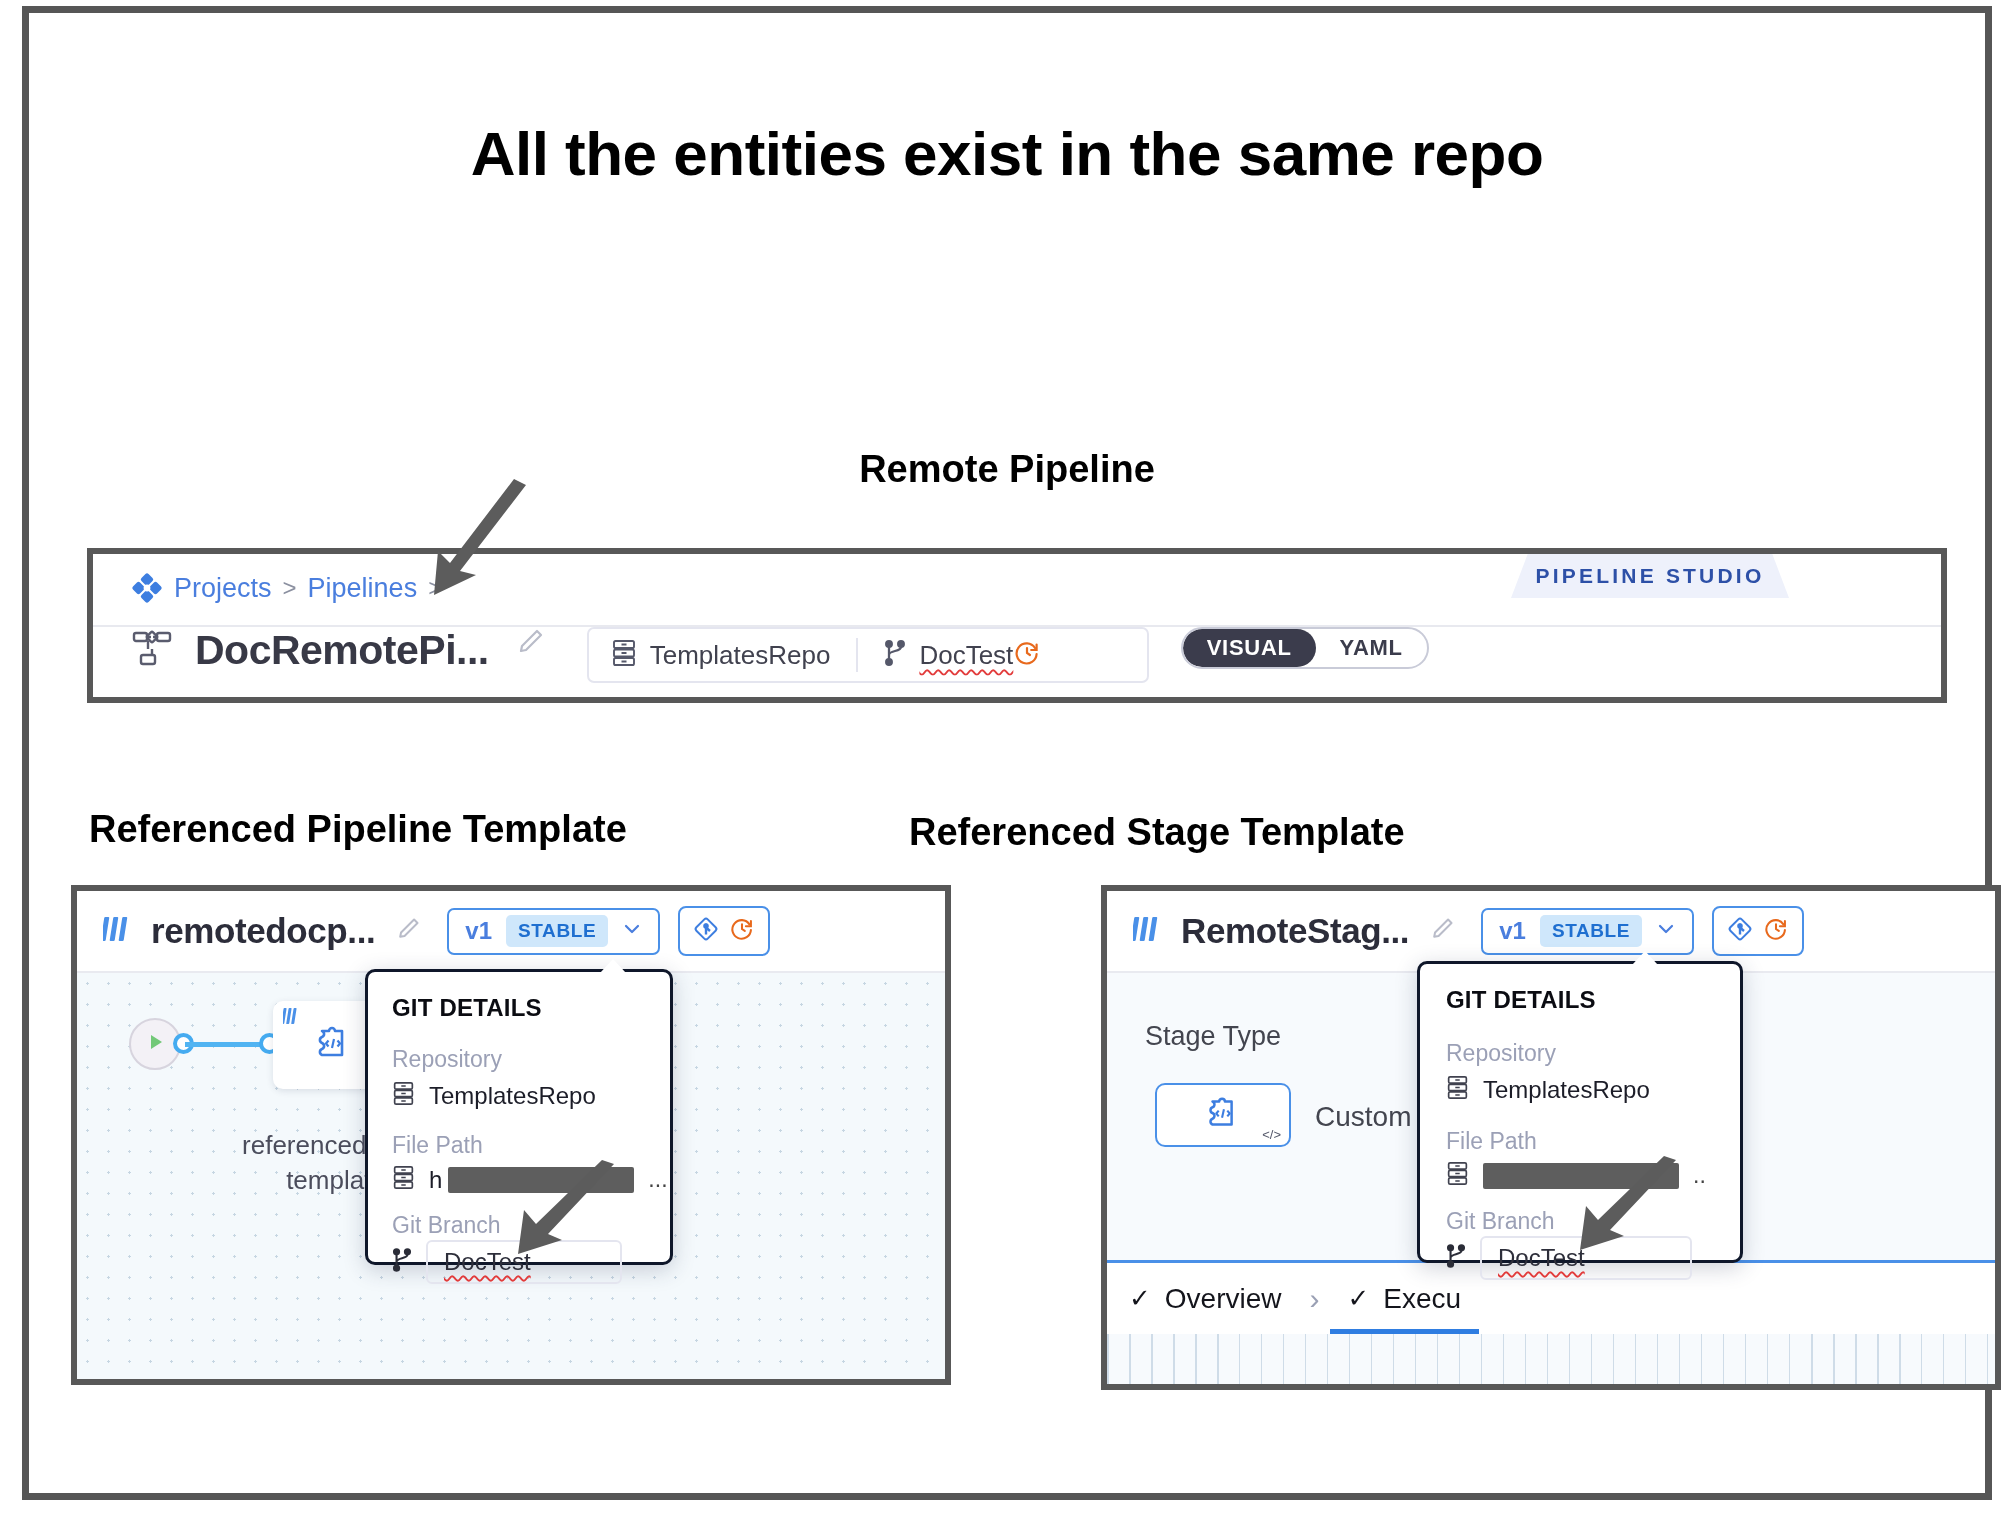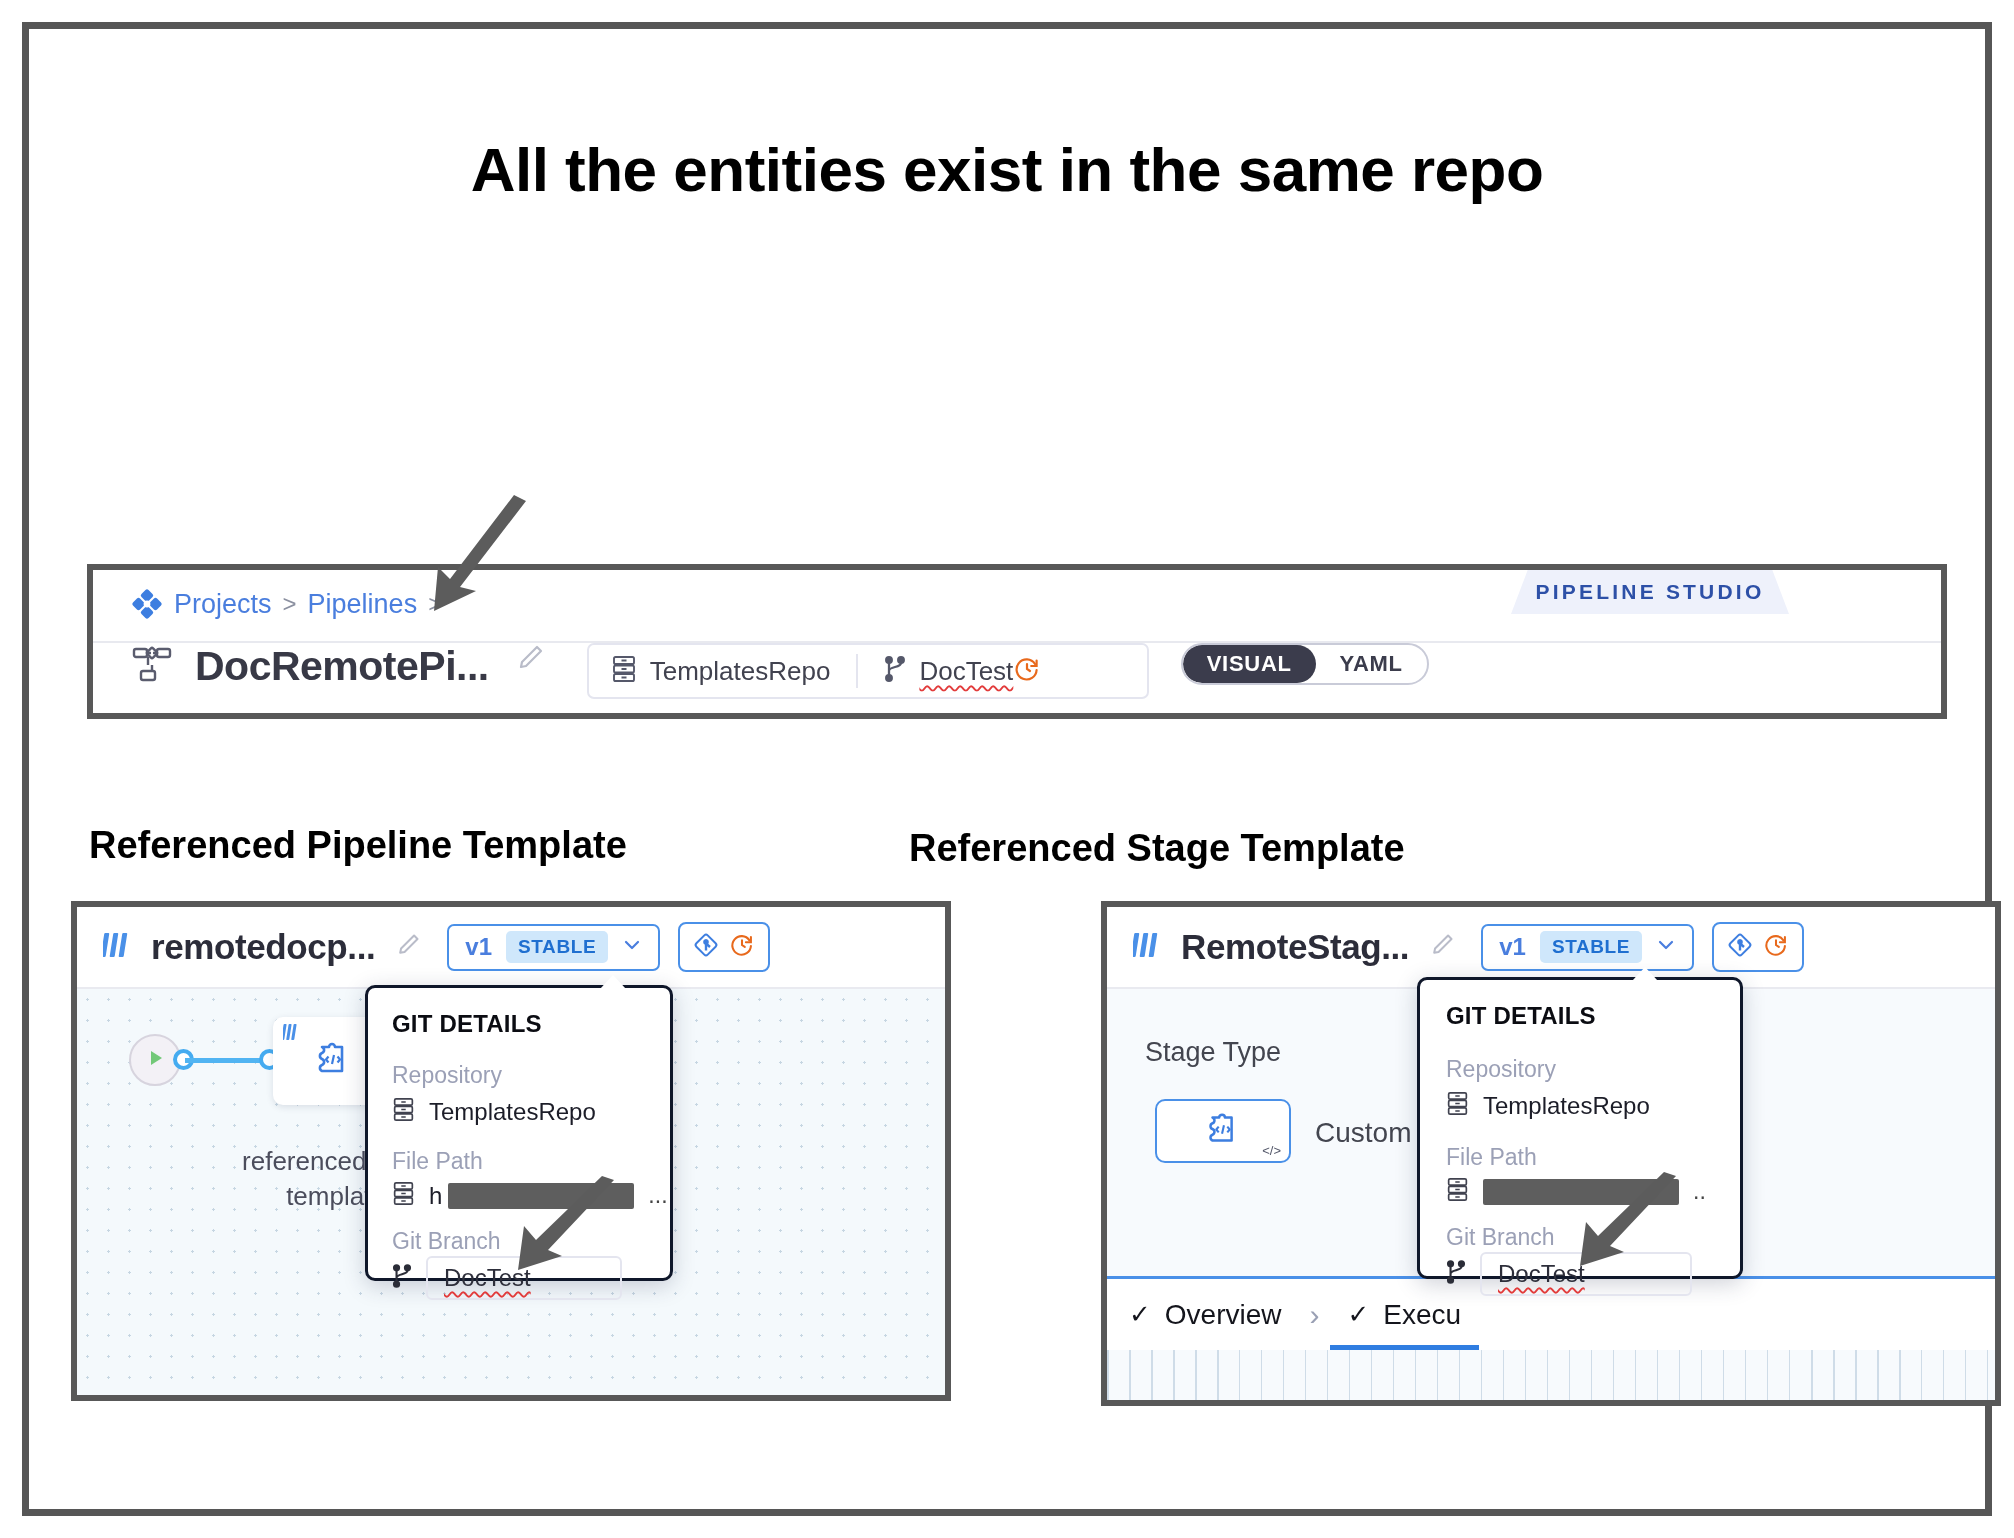--- a/index.html
+++ b/index.html
@@ -5,21 +5,21 @@
   * { box-sizing: border-box; margin: 0; padding: 0; }
   html, body {
     width: 2014px; height: 1538px;
     background: #ffffff;
     font-family: "Liberation Sans", sans-serif;
     overflow: hidden;
   }
 
   .doc-frame {
     position: absolute;
-    left: 22px; top: 22px;
+    left: 22px; top: 6px;
     width: 1970px; height: 1494px;
     border: 7px solid #565656;
     background: #fff;
   }
 
   
   .main-title {
     position: absolute; left: 0; top: 105px; width: 100%;
     text-align: center;
     font-size: 62px; font-weight: bold; color: #000;
@@ -240,20 +240,21 @@
   
   .arrow-svg { position: absolute; pointer-events: none; }
 </style>
 </head>
 <body>
 
 <div class="doc-frame">
 
   <div class="main-title">All the entities exist in the same repo</div>
 
+  <div class="sec-heading h-remote">Remote Pipeline</div>
 
   <div class="panel" id="remote-panel">
 
     <div class="rp-crumb-row">
       <div class="crumb">
         <span>
           <svg class="diamond-cluster" viewBox="0 0 32 32">
             <g fill="#3d7ee0">
               <rect x="11" y="2.5" width="10" height="10" rx="2.2" transform="rotate(45 16 7.5)"></rect>
               <rect x="2.5" y="11" width="10" height="10" rx="2.2" transform="rotate(45 7.5 16)"></rect>

